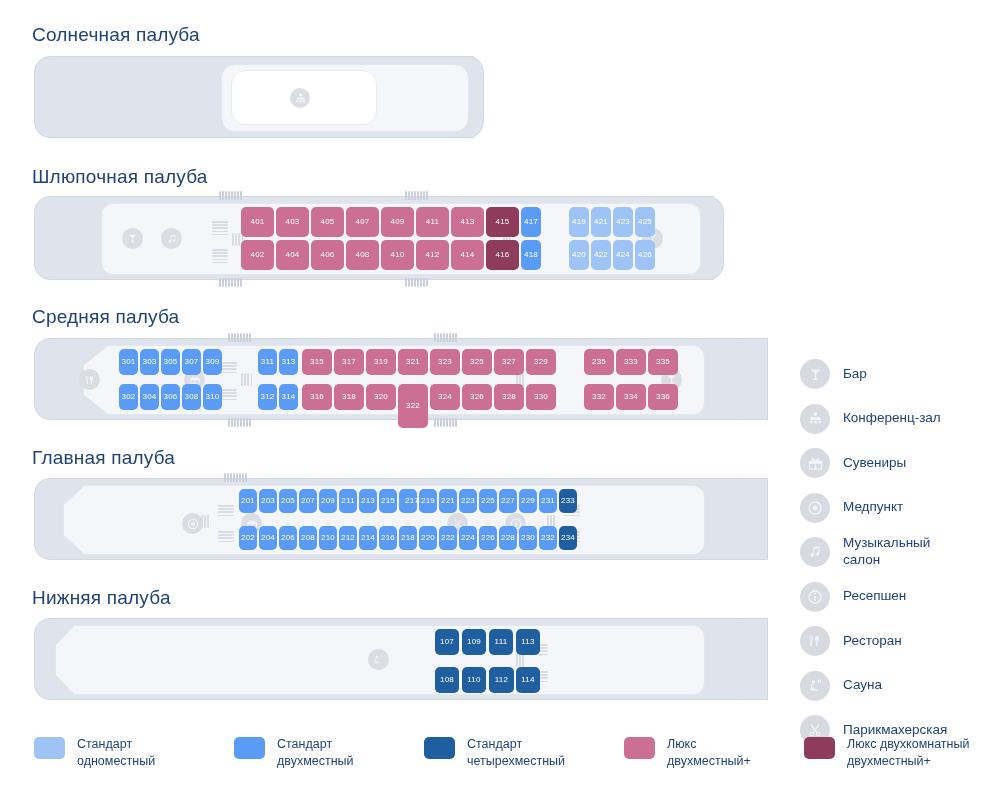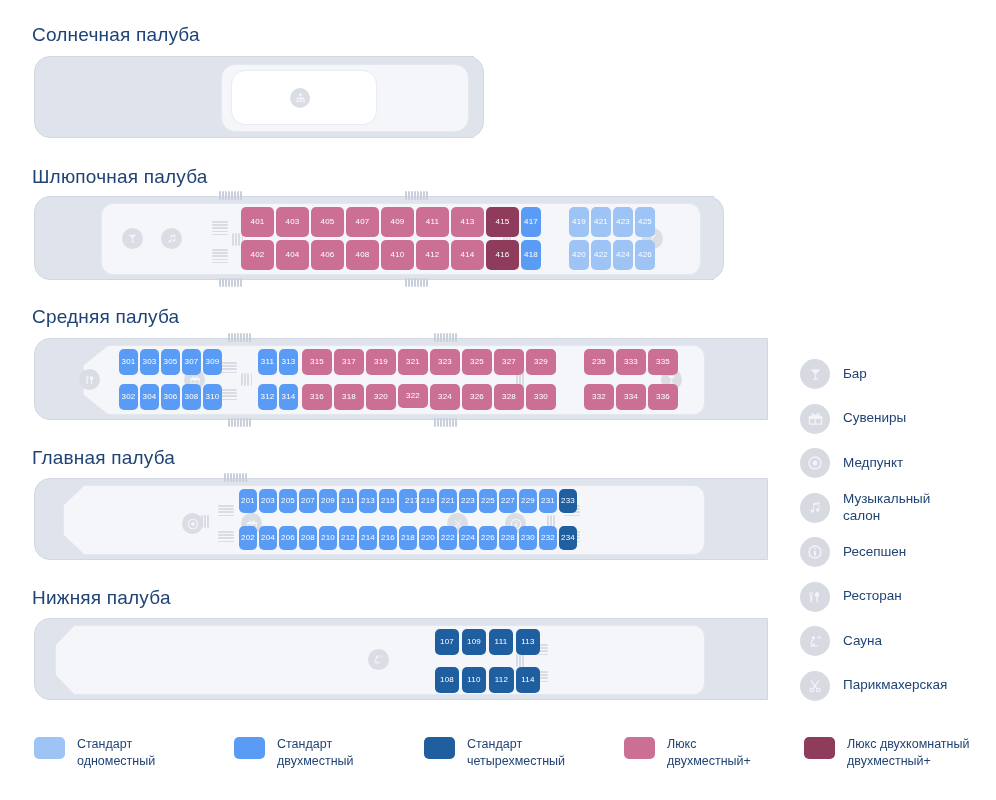--- a/index.html
+++ b/index.html
@@ -414,21 +414,21 @@
       <div class="cabin c-std2" style="left: 84px; top: 45px; width: 19px; height: 26px;">302</div>
       <div class="cabin c-std2" style="left: 105px; top: 45px; width: 19px; height: 26px;">304</div>
       <div class="cabin c-std2" style="left: 126px; top: 45px; width: 19px; height: 26px;">306</div>
       <div class="cabin c-std2" style="left: 147px; top: 45px; width: 19px; height: 26px;">308</div>
       <div class="cabin c-std2" style="left: 168px; top: 45px; width: 19px; height: 26px;">310</div>
       <div class="cabin c-std2" style="left: 223px; top: 45px; width: 19px; height: 26px;">312</div>
       <div class="cabin c-std2" style="left: 244px; top: 45px; width: 19px; height: 26px;">314</div>
       <div class="cabin c-lux2" style="left: 267px; top: 45px; width: 30px; height: 26px;">316</div>
       <div class="cabin c-lux2" style="left: 299px; top: 45px; width: 30px; height: 26px;">318</div>
       <div class="cabin c-lux2" style="left: 331px; top: 45px; width: 30px; height: 26px;">320</div>
-      <div class="cabin c-lux2" style="left: 363px; top: 45px; width: 30px; height: 24px;">322</div>
+      <div class="cabin c-lux2" style="left: 363px; top: 45px; width: 30px; height: 44px;">322</div>
       <div class="cabin c-lux2" style="left: 395px; top: 45px; width: 30px; height: 26px;">324</div>
       <div class="cabin c-lux2" style="left: 427px; top: 45px; width: 30px; height: 26px;">326</div>
       <div class="cabin c-lux2" style="left: 459px; top: 45px; width: 30px; height: 26px;">328</div>
       <div class="cabin c-lux2" style="left: 491px; top: 45px; width: 30px; height: 26px;">330</div>
       <div class="cabin c-lux2" style="left: 549px; top: 45px; width: 30px; height: 26px;">332</div>
       <div class="cabin c-lux2" style="left: 581px; top: 45px; width: 30px; height: 26px;">334</div>
       <div class="cabin c-lux2" style="left: 613px; top: 45px; width: 30px; height: 26px;">336</div>
     </div>
 </div>
 
@@ -609,20 +609,32 @@
         <svg viewBox="0 0 24 24" width="17" height="17" fill="none" stroke="currentColor" stroke-width="1.7">
           <path d="M5 5h14l-7 7z" fill="currentColor" stroke="none"></path>
           <path d="M12 12v6"></path>
           <path d="M8.5 18.5h7"></path>
         </svg>
       </div>
       <div class="fl-label" style="white-space: pre-line;">Бар</div>
     </div>
     <div class="fl-row">
       <div class="fl-ico">
+        <svg viewBox="0 0 24 24" width="17" height="17" fill="currentColor">
+          <circle cx="12" cy="5.5" r="2.6"></circle>
+          <path d="M6 10h12l2 4H4z"></path>
+          <rect x="4" y="15.4" width="4" height="3.4" rx="0.6"></rect>
+          <rect x="10" y="15.4" width="4" height="3.4" rx="0.6"></rect>
+          <rect x="16" y="15.4" width="4" height="3.4" rx="0.6"></rect>
+        </svg>
+      </div>
+      <div class="fl-label" style="white-space: pre-line;">Конференц-зал</div>
+    </div>
+    <div class="fl-row">
+      <div class="fl-ico">
         <svg viewBox="0 0 24 24" width="17" height="17" fill="none" stroke="currentColor" stroke-width="1.8">
           <rect x="3.5" y="9" width="17" height="11" rx="1"></rect>
           <path d="M2.5 9h19v3.5h-19z" fill="currentColor" stroke="none"></path>
           <path d="M12 9v11"></path>
           <path d="M12 9c-3.5 0-5-1-5-2.6S9 4 12 9zM12 9c3.5 0 5-1 5-2.6S15 4 12 9z"></path>
         </svg>
       </div>
       <div class="fl-label" style="white-space: pre-line;">Сувениры</div>
     </div>
     <div class="fl-row">

